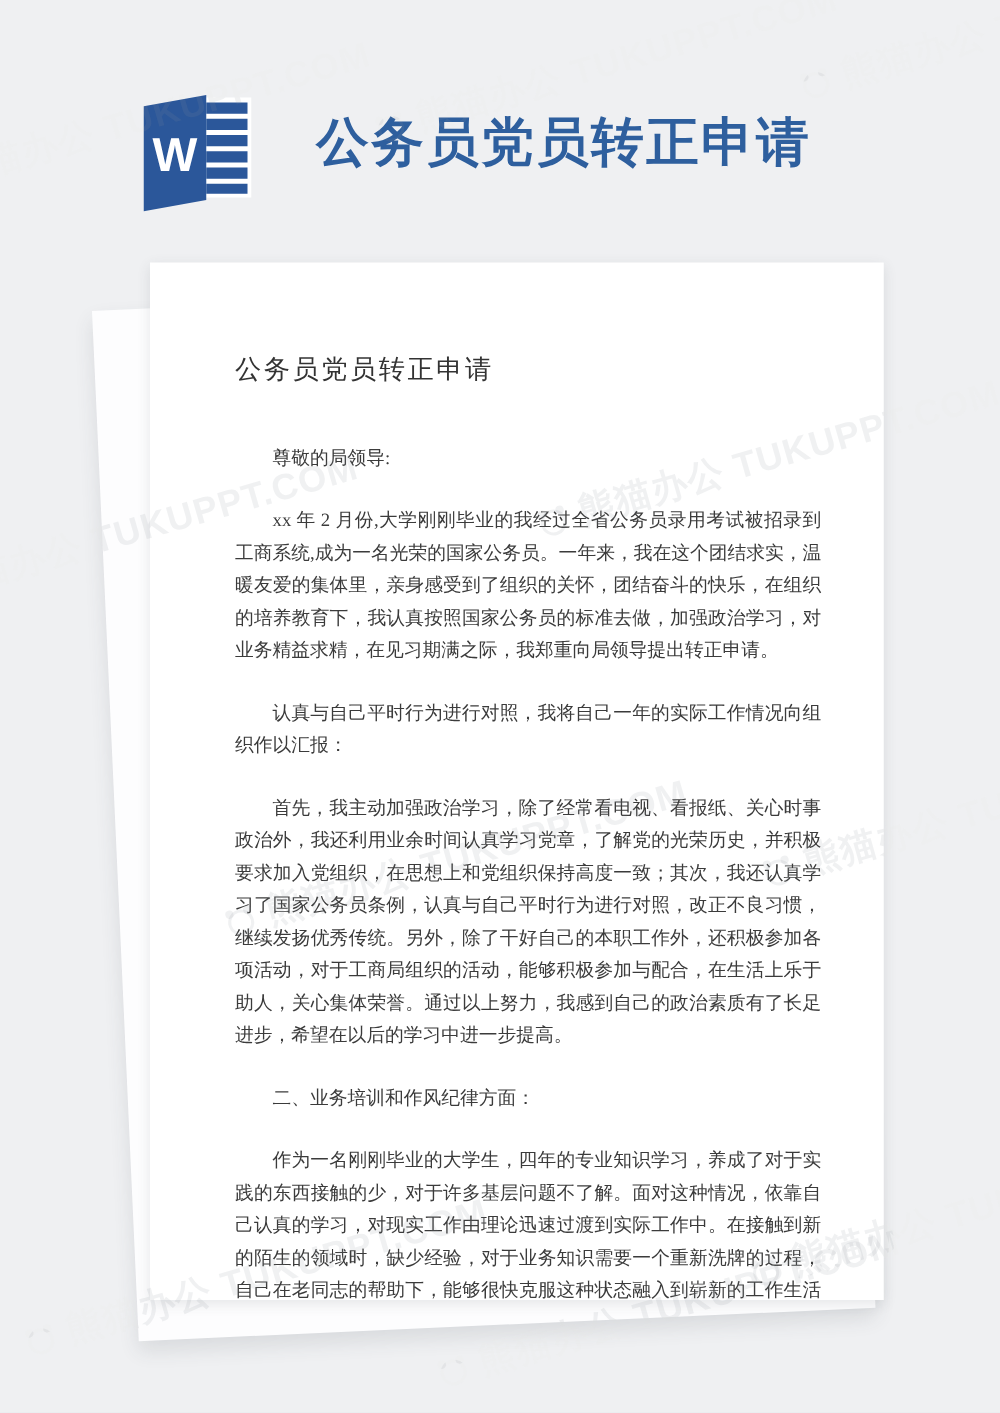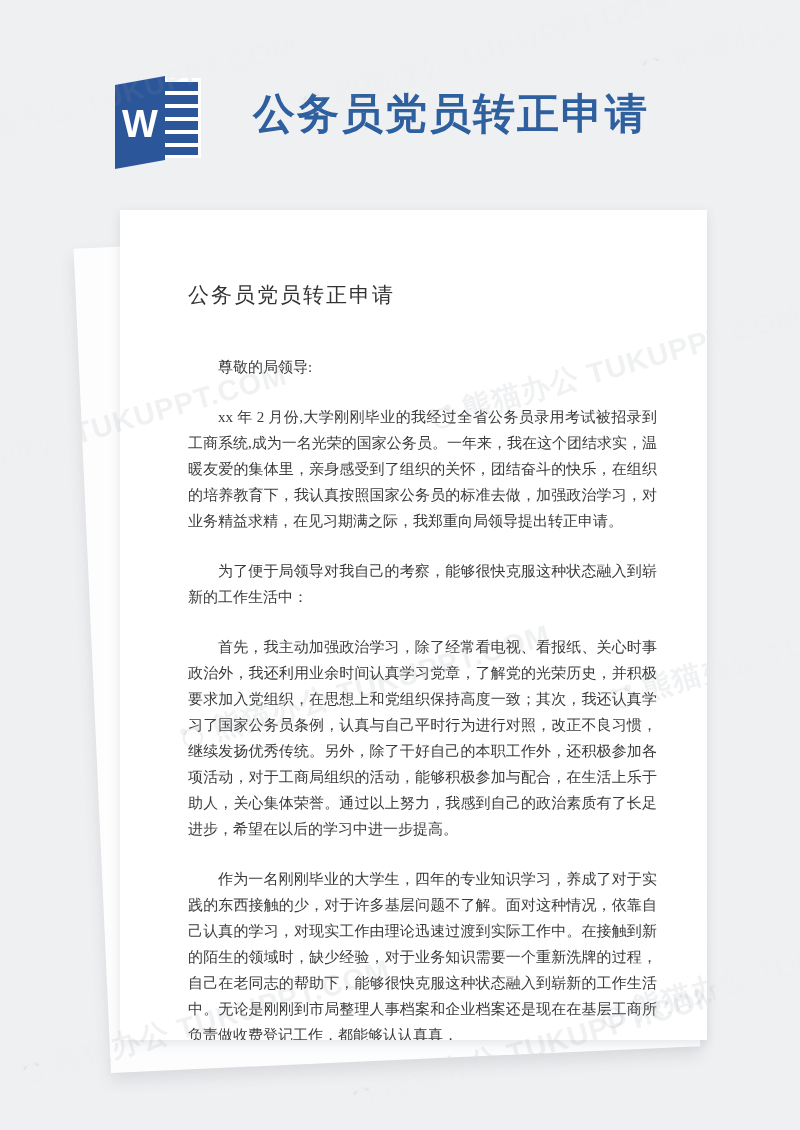--- a/index.html
+++ b/index.html
@@ -193,22 +193,23 @@
     </div>
     </div>
 
   <div class="page-back"></div>
 
   <div class="page-main">
     <div class="doc">
       <div class="doc-title">公务员党员转正申请</div>
       <p>尊敬的局领导:</p>
       <p>xx 年 2 月份,大学刚刚毕业的我经过全省公务员录用考试被招录到工商系统,成为一名光荣的国家公务员。一年来，我在这个团结求实，温暖友爱的集体里，亲身感受到了组织的关怀，团结奋斗的快乐，在组织的培养教育下，我认真按照国家公务员的标准去做，加强政治学习，对业务精益求精，在见习期满之际，我郑重向局领导提出转正申请。</p>
-      <p>为了便于局领导对我自己的考察，能够很快克服这种状态融入到崭新的工作生活中：</p>
+      <p>认真与自己平时行为进行对照，我将自己一年的实际工作情况向组织作以汇报：</p>
       <p>首先，我主动加强政治学习，除了经常看电视、看报纸、关心时事政治外，我还利用业余时间认真学习党章，了解党的光荣历史，并积极要求加入党组织，在思想上和党组织保持高度一致；其次，我还认真学习了国家公务员条例，认真与自己平时行为进行对照，改正不良习惯，继续发扬优秀传统。另外，除了干好自己的本职工作外，还积极参加各项活动，对于工商局组织的活动，能够积极参加与配合，在生活上乐于助人，关心集体荣誉。通过以上努力，我感到自己的政治素质有了长足进步，希望在以后的学习中进一步提高。</p>
+      <p>二、业务培训和作风纪律方面：</p>
       <p>作为一名刚刚毕业的大学生，四年的专业知识学习，养成了对于实践的东西接触的少，对于许多基层问题不了解。面对这种情况，依靠自己认真的学习，对现实工作由理论迅速过渡到实际工作中。在接触到新的陌生的领域时，缺少经验，对于业务知识需要一个重新洗牌的过程，自己在老同志的帮助下，能够很快克服这种状态融入到崭新的工作生活中。无论是刚刚到市局整理人事档案和企业档案还是现在在基层工商所负责做收费登记工作，都能够认认真真，</p>
     </div>
   </div>
 
   <div class="header">
     <svg class="word-icon" width="100" height="100" viewBox="0 0 100 100">
 
       <rect x="56" y="8" width="40" height="80" fill="#ffffff"></rect>
       <rect x="60" y="12" width="33" height="9" fill="#2b579a"></rect>
       <rect x="60" y="25" width="33" height="9" fill="#2b579a"></rect>

